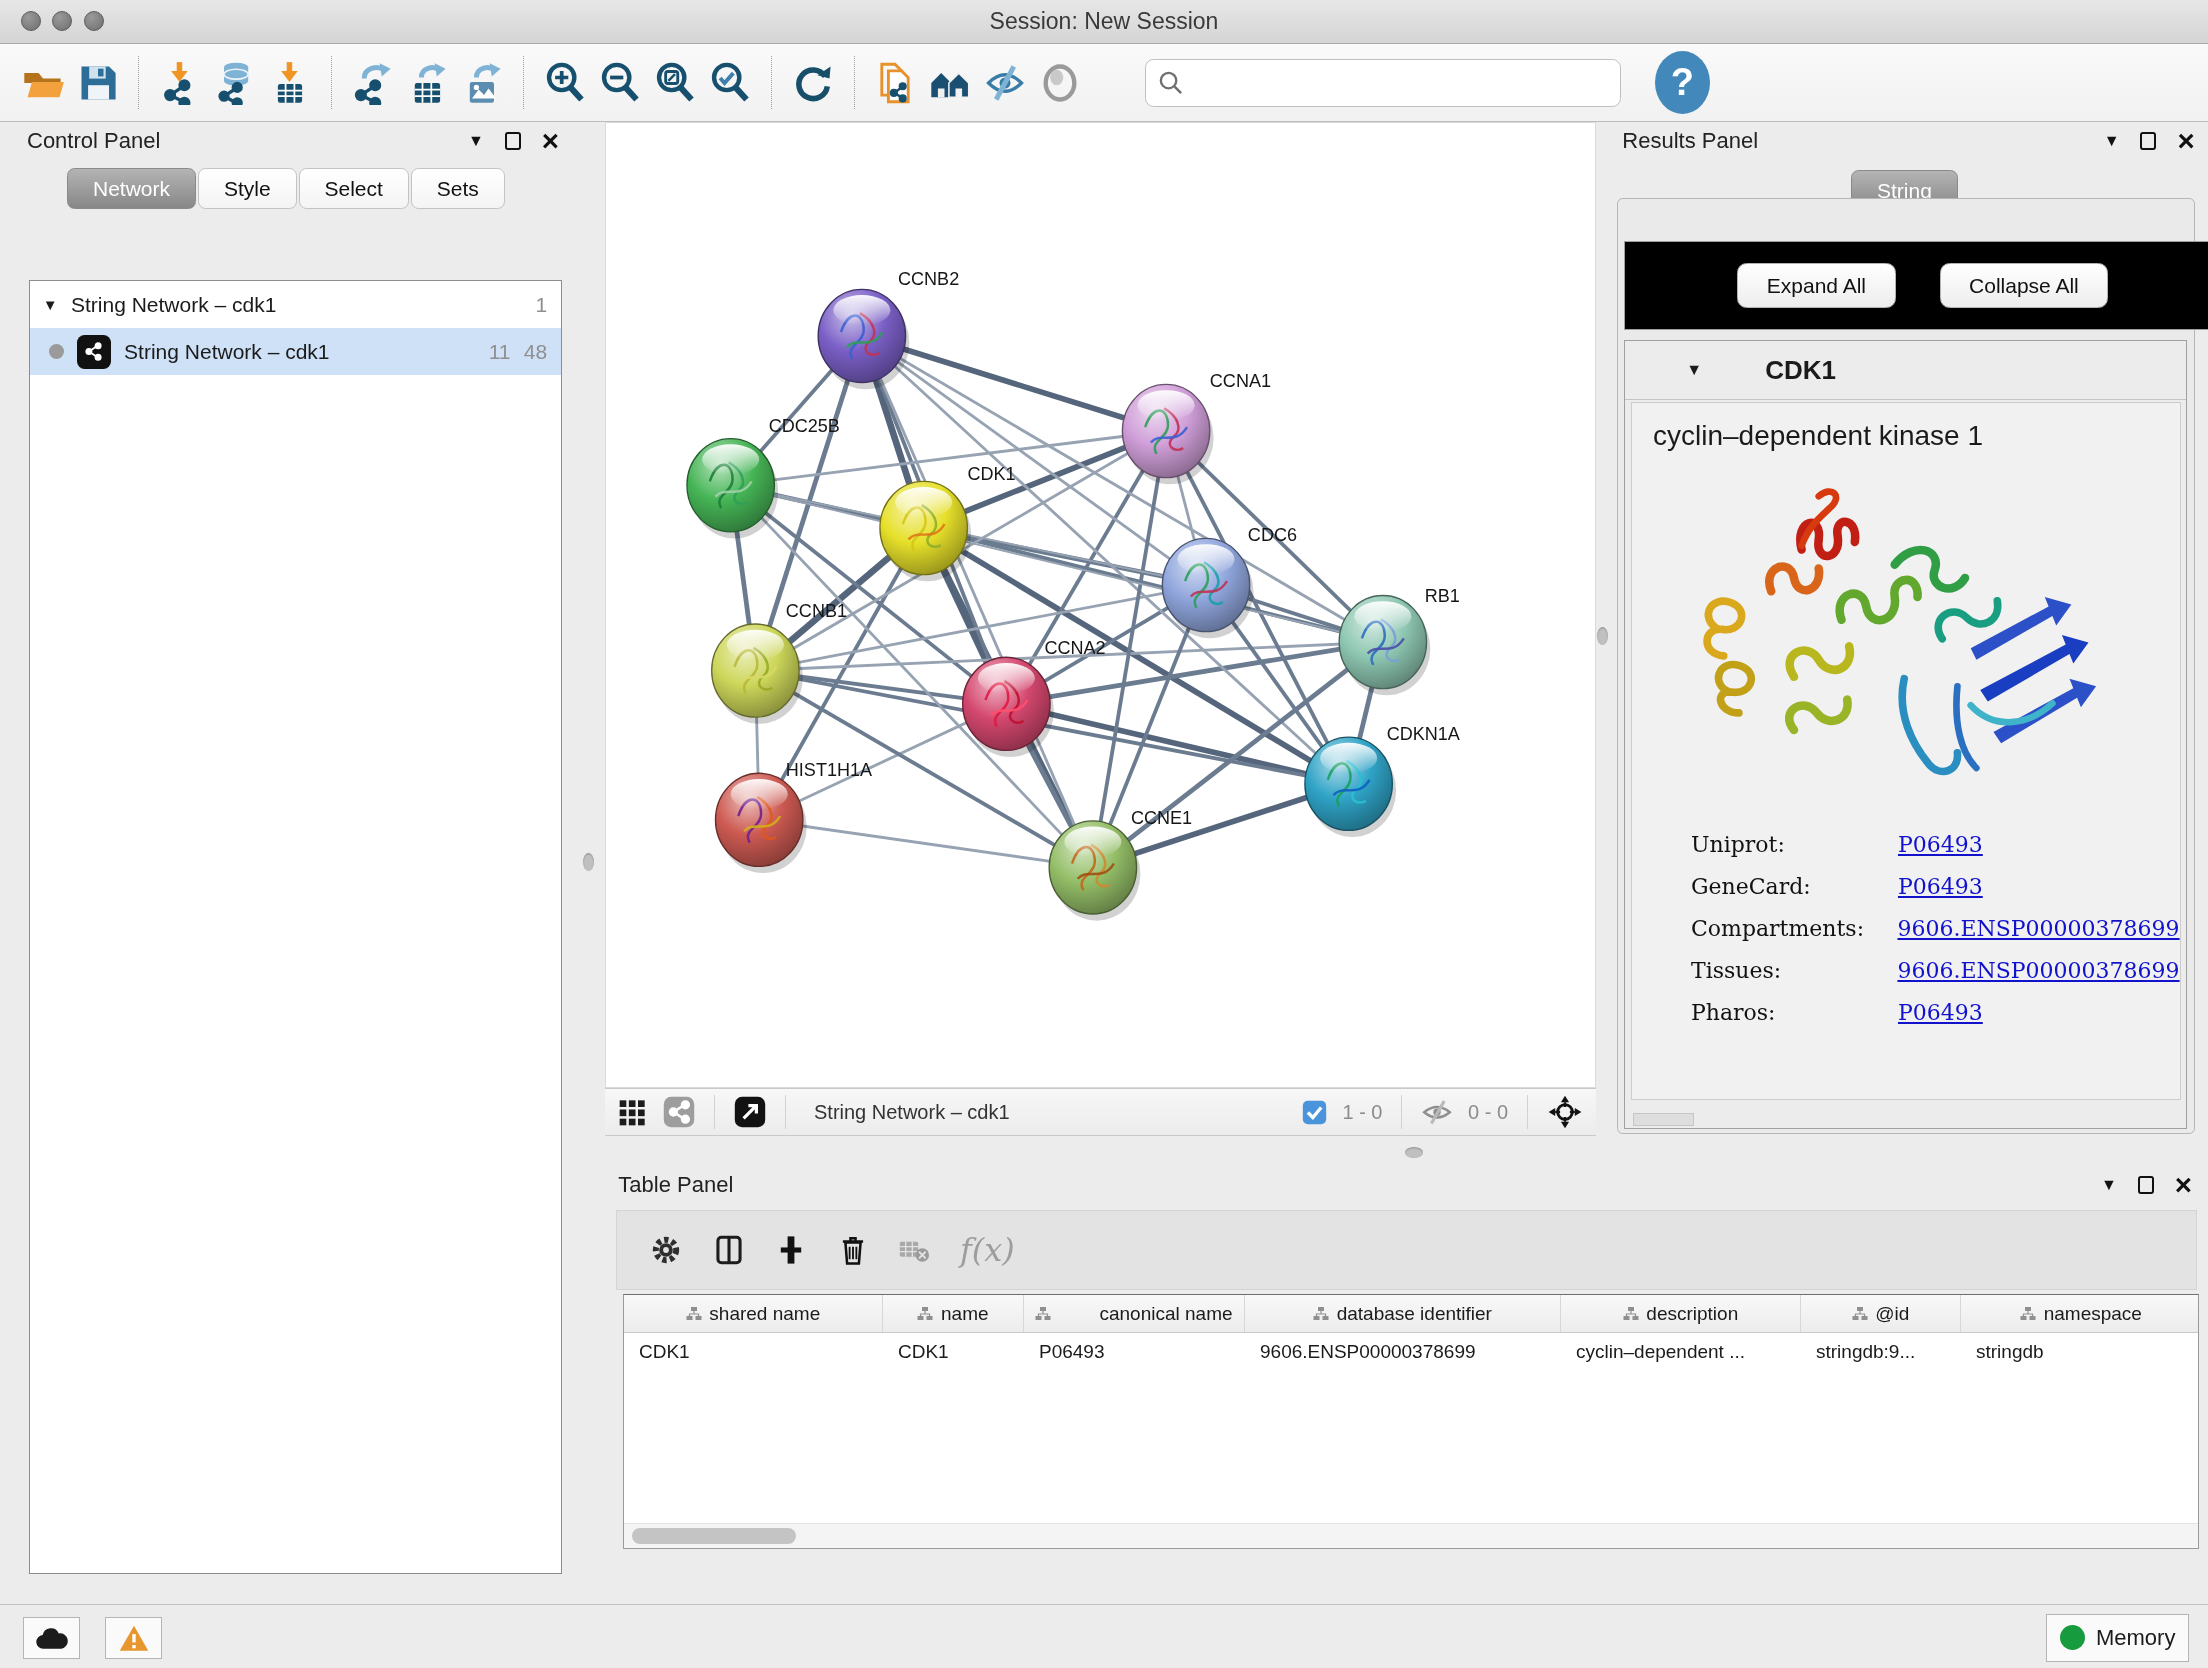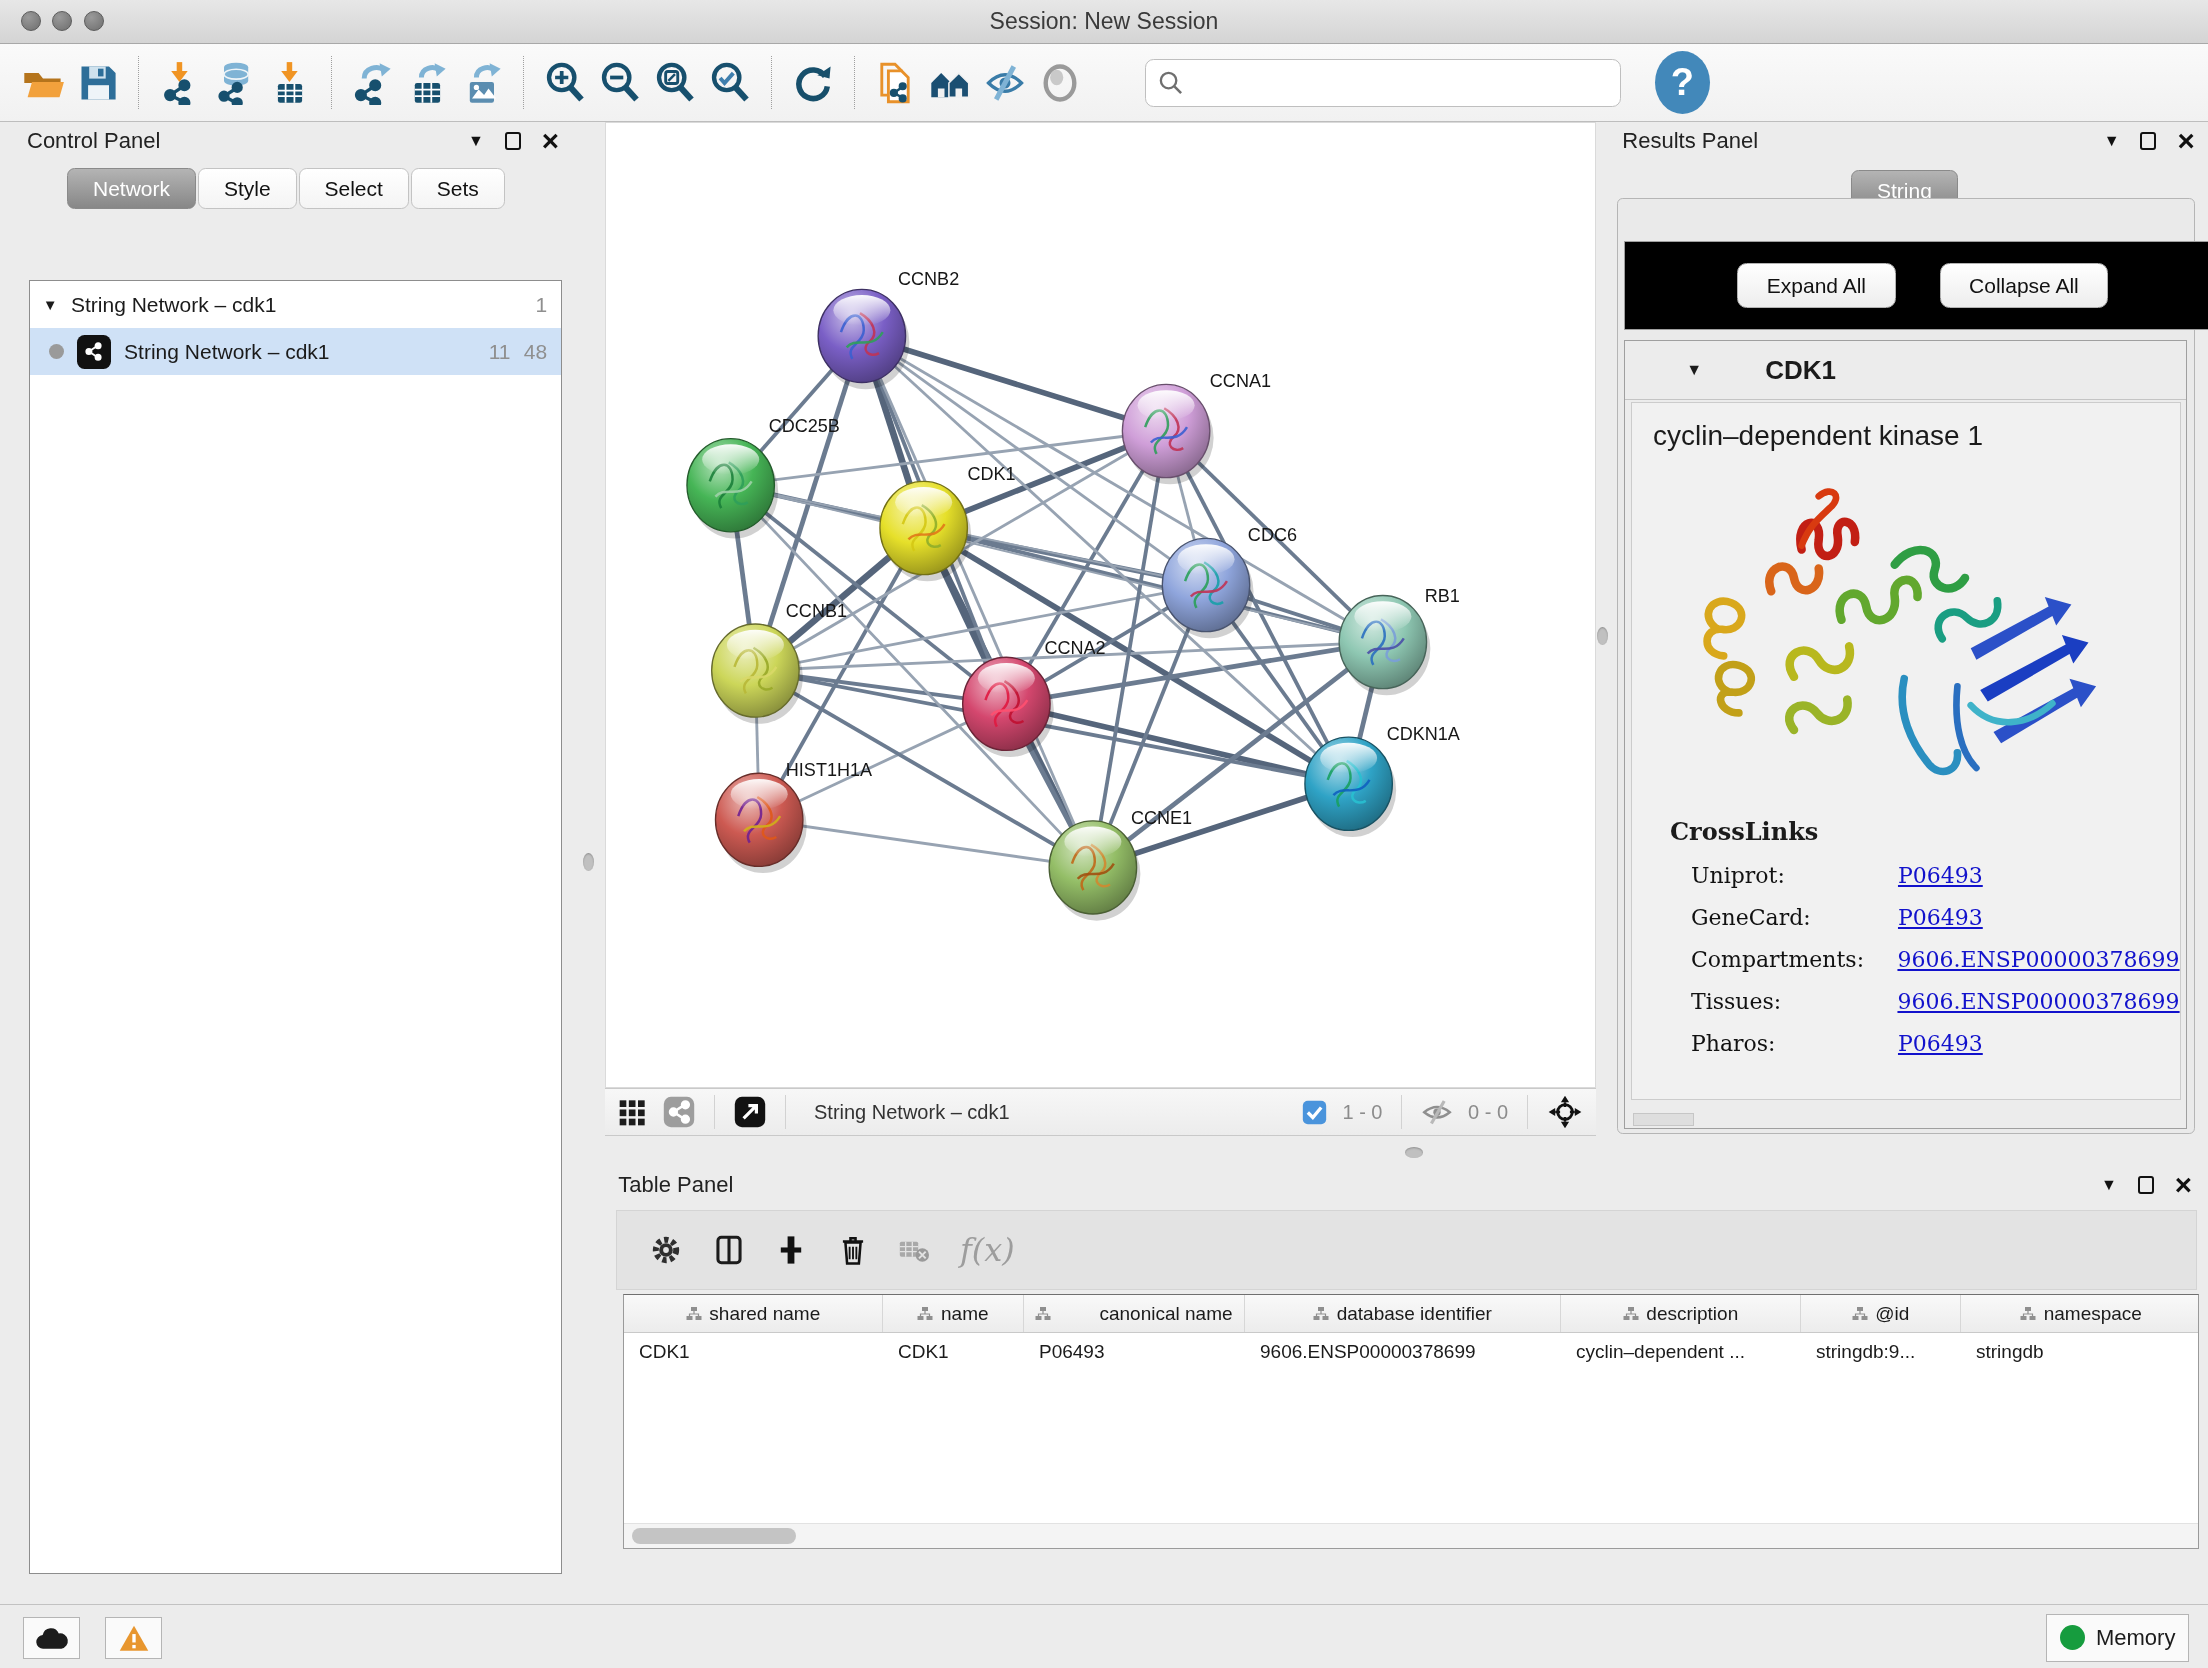--- a/index.html
+++ b/index.html
@@ -628,21 +628,20 @@
             <path d="M292 240 C288 280 296 310 312 326" stroke="#2a6fc0" stroke-width="7"></path>
           </g>
           <g>
             <path d="M306 200 L388 156 L384 146 L412 154 L396 176 L392 166 L312 212 Z" fill="#2b50c8"></path>
             <path d="M316 244 L406 196 L402 186 L430 194 L414 216 L410 206 L324 256 Z" fill="#1a3ec2"></path>
             <path d="M330 288 L414 242 L410 232 L438 240 L422 262 L418 252 L338 300 Z" fill="#2b50c8"></path>
             <path d="M306 260 C330 286 366 282 392 258" fill="none" stroke="#3fb3c9" stroke-width="7" stroke-linecap="round"></path>
           </g>
         </svg>
         <div id="crosslinks">
-          <div id="crosslinks-title">CrossLinks</div>
           <div id="cl-rows">
               <div class="cl-row">
                 <span class="cl-label">Uniprot:</span>
                 <a class="cl-link">P06493</a>
               </div>
               <div class="cl-row">
                 <span class="cl-label">GeneCard:</span>
                 <a class="cl-link">P06493</a>
               </div>
               <div class="cl-row">

